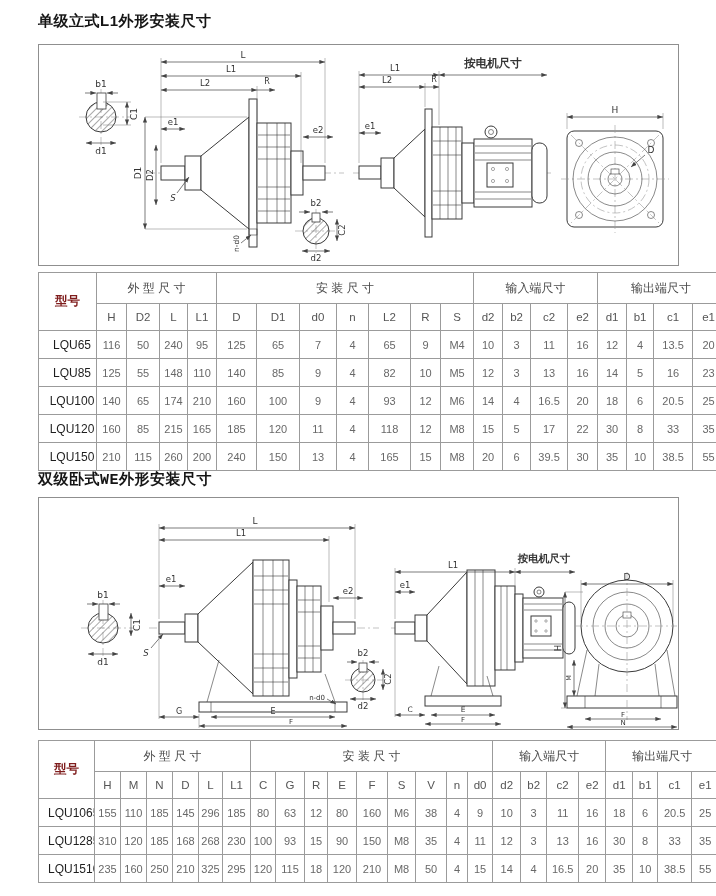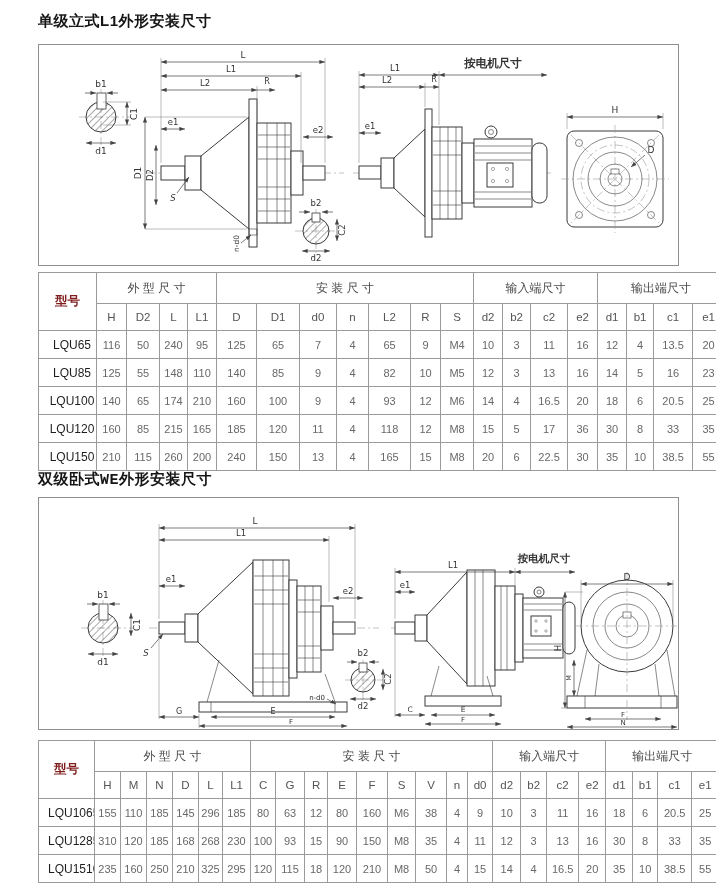--- a/index.html
+++ b/index.html
@@ -328,42 +328,42 @@
           <td>185</td>
           <td>120</td>
           <td>11</td>
           <td>4</td>
           <td>118</td>
           <td>12</td>
           <td>M8</td>
           <td>15</td>
           <td>5</td>
           <td>17</td>
-          <td>36</td>
+          <td>22</td>
           <td>30</td>
           <td>8</td>
           <td>33</td>
           <td>35</td>
         </tr>
         <tr>
           <th class="model">LQU150</th>
           <td>210</td>
           <td>115</td>
           <td>260</td>
           <td>200</td>
           <td>240</td>
           <td>150</td>
           <td>13</td>
           <td>4</td>
           <td>165</td>
           <td>15</td>
           <td>M8</td>
           <td>20</td>
           <td>6</td>
-          <td>22.5</td>
+          <td>39.5</td>
           <td>30</td>
           <td>35</td>
           <td>10</td>
           <td>38.5</td>
           <td>55</td>
         </tr>
       </tbody>
     </table>
 </div>
 

